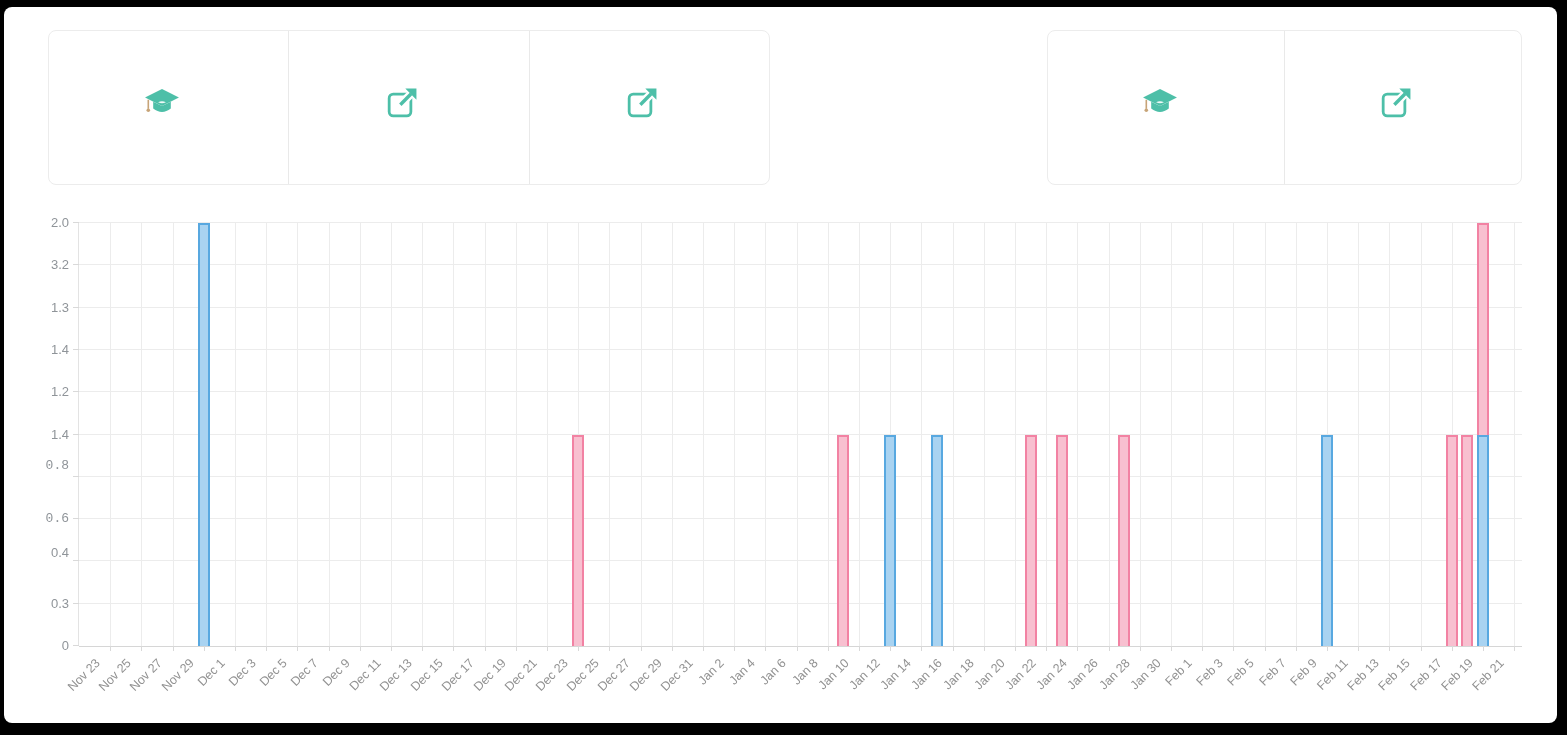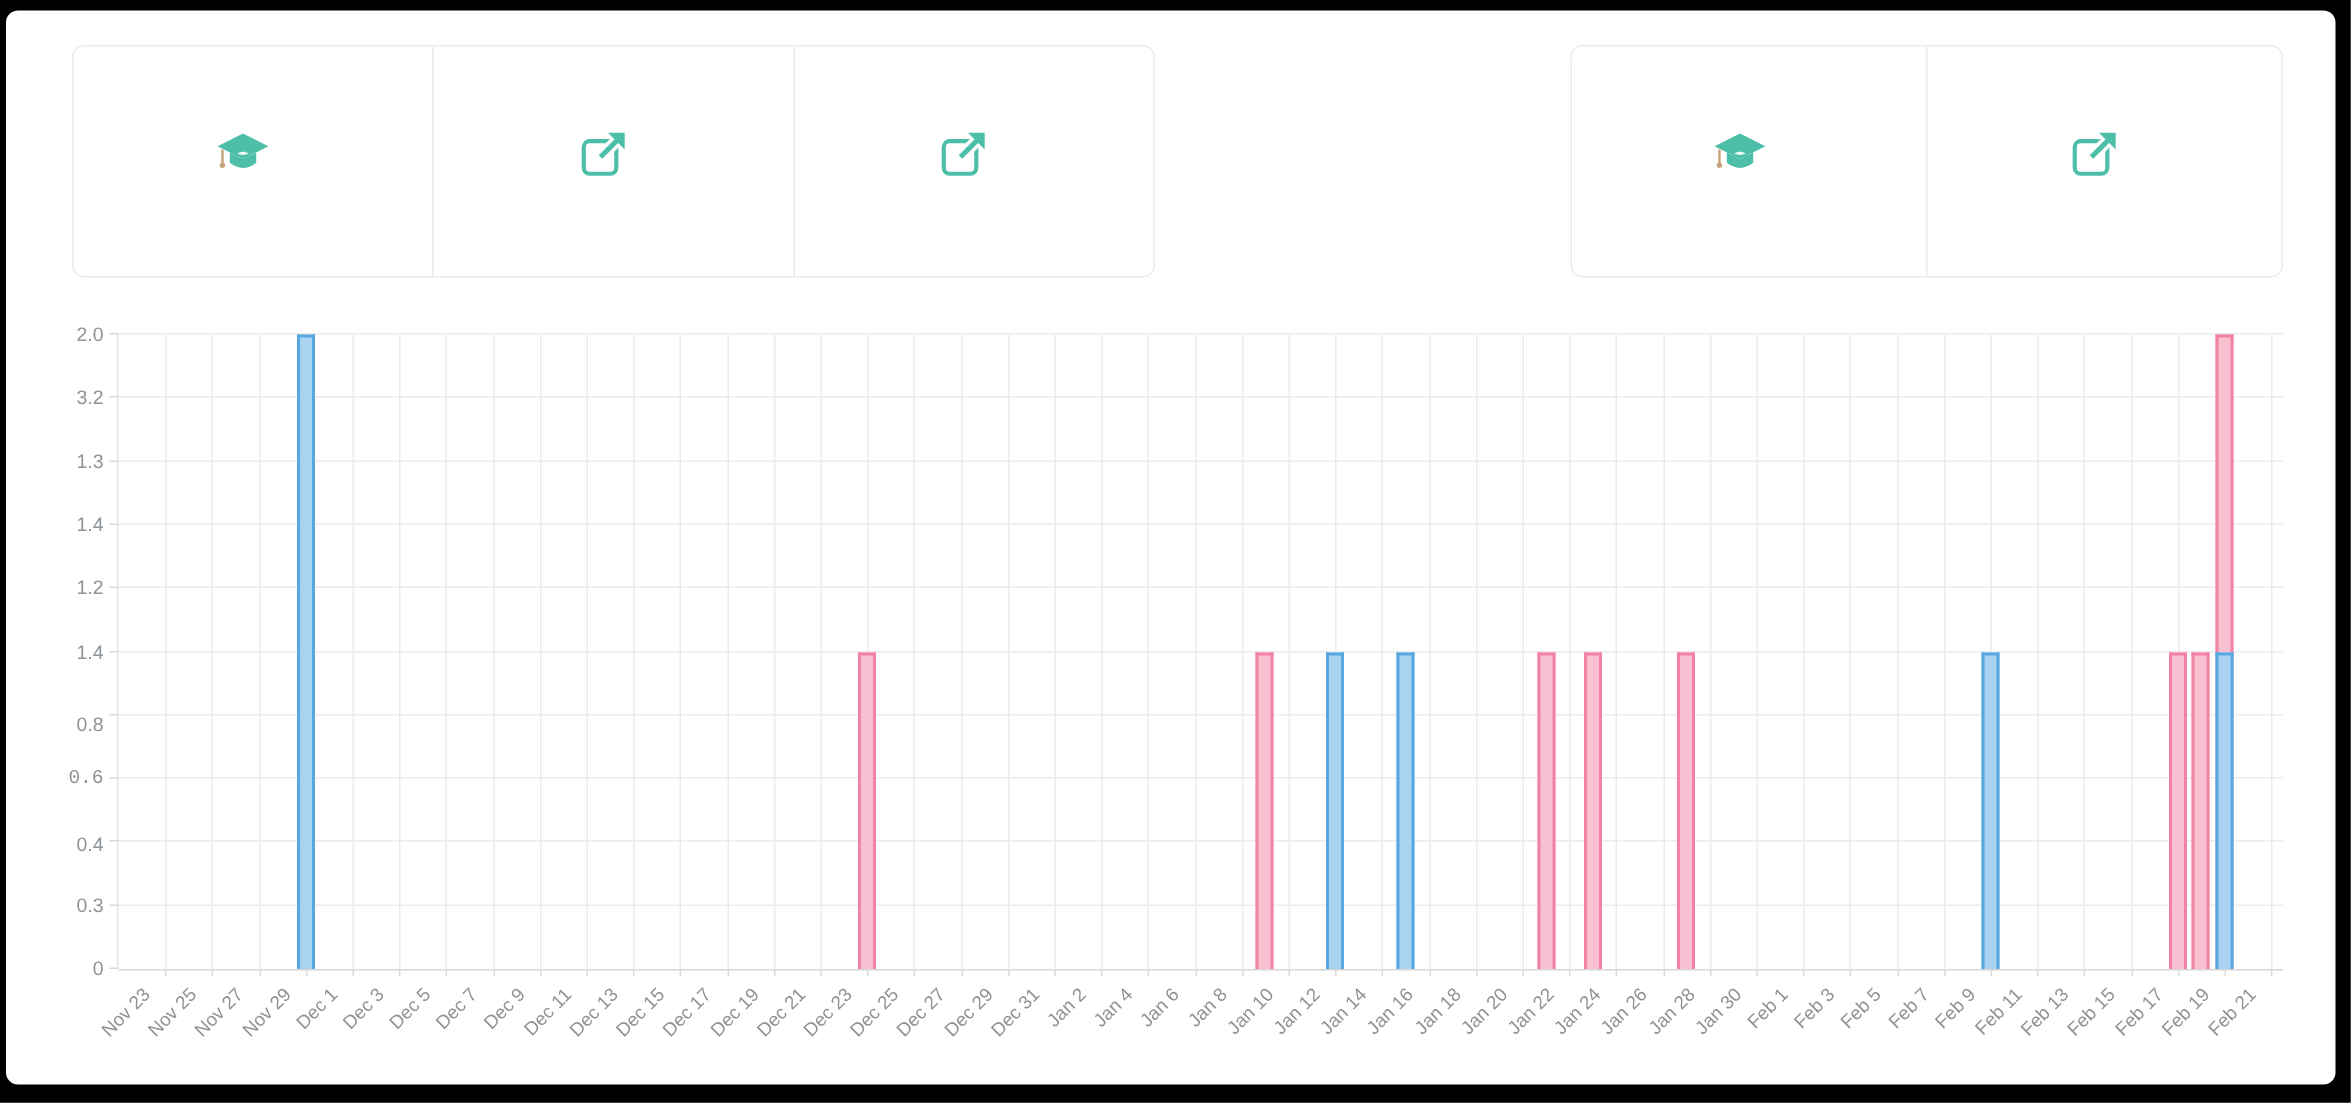--- a/index.html
+++ b/index.html
@@ -137,27 +137,27 @@
     </div>
   <div id="plot">
       <div class="hgrid axis" style="top: 423px;"></div>
       <div class="ytick" style="top: 422px;"></div>
       <div class="ylab" style="top: 415px;">0</div>
       <div class="hgrid" style="top: 379.7px;"></div>
       <div class="ytick" style="top: 379.7px;"></div>
       <div class="ylab" style="top: 372.7px;">0.3</div>
       <div class="hgrid" style="top: 337.4px;"></div>
       <div class="ytick" style="top: 337.4px;"></div>
-      <div class="ylab" style="top: 332px;">0.4</div>
+      <div class="ylab" style="top: 322px;">0.4</div>
       <div class="hgrid" style="top: 295.1px;"></div>
       <div class="ytick" style="top: 295.1px;"></div>
       <div class="ylab" style="top: 288.1px; font-family: Liberation Mono, monospace;">0.6</div>
       <div class="hgrid" style="top: 252.8px;"></div>
       <div class="ytick" style="top: 252.8px;"></div>
-      <div class="ylab" style="top: 252px;">0.8</div>
+      <div class="ylab" style="top: 235px; font-family: Liberation Mono, monospace;">0.8</div>
       <div class="hgrid" style="top: 210.5px;"></div>
       <div class="ytick" style="top: 210.5px;"></div>
       <div class="ylab" style="top: 203.5px;">1.4</div>
       <div class="hgrid" style="top: 168.2px;"></div>
       <div class="ytick" style="top: 168.2px;"></div>
       <div class="ylab" style="top: 161.2px;">1.2</div>
       <div class="hgrid" style="top: 125.9px;"></div>
       <div class="ytick" style="top: 125.9px;"></div>
       <div class="ylab" style="top: 118.9px;">1.4</div>
       <div class="hgrid" style="top: 83.6px;"></div>

